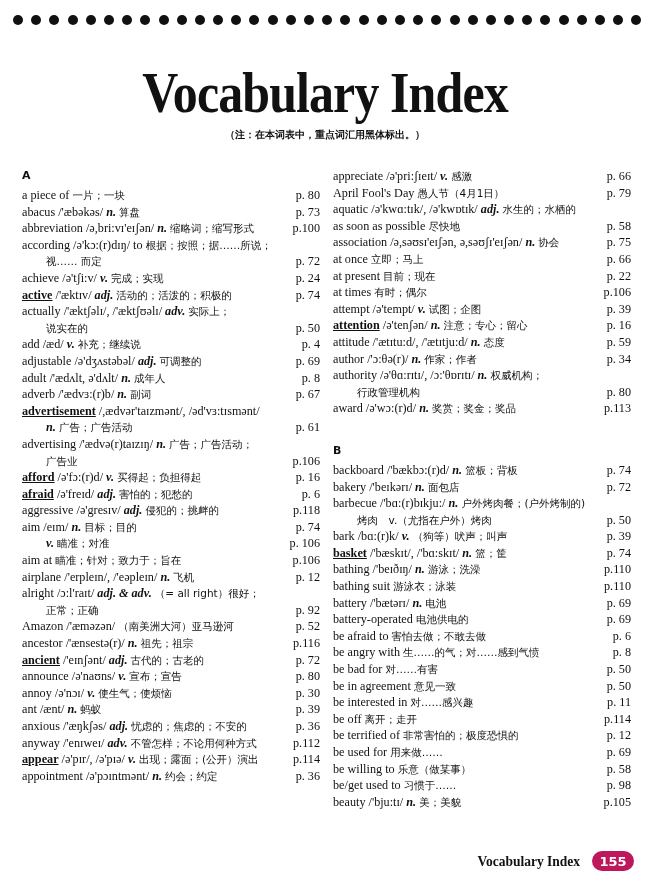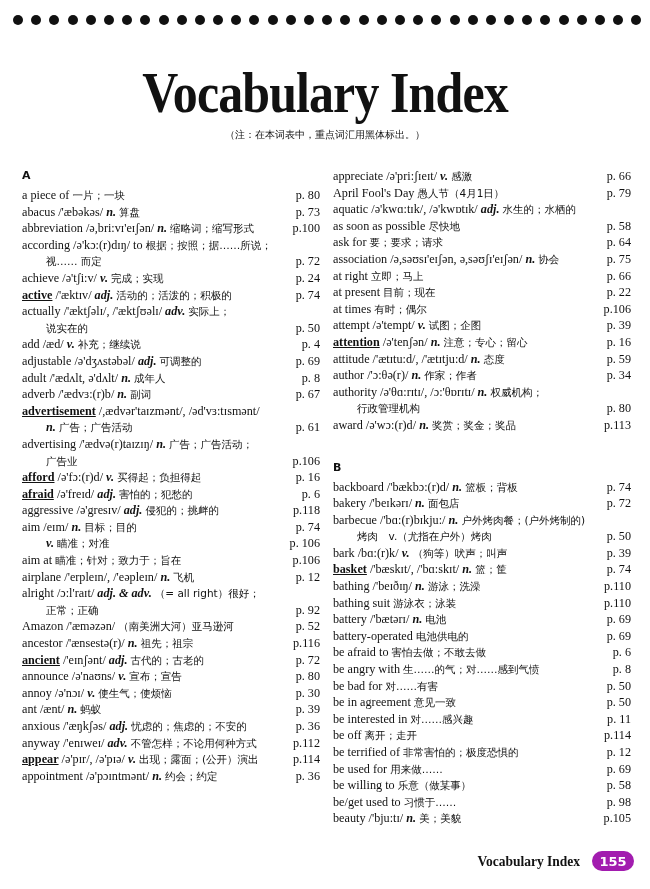--- a/index.html
+++ b/index.html
@@ -7,40 +7,40 @@
          font-family: "Liberation Serif", "DejaVu Serif", serif; color: #111; }
   .dots { position: absolute; top: 13px; left: 13px; width: 640px; height: 14px;
           display: flex; gap: 0; overflow: hidden; }
   .dot { width: 10px; height: 10px; border-radius: 50%; background: #111;
          margin-right: 8.2px; flex: 0 0 auto; margin-top: 2px; }
   .title { position: absolute; top: 64px; left: 0; width: 650px; text-align: center;
            font-family: "Liberation Serif", "DejaVu Serif", serif; font-weight: bold;
            font-size: 58px; letter-spacing: -1px; line-height: 1; transform: scaleX(0.86);
            transform-origin: center; }
   .note { position: absolute; top: 128px; left: 0; width: 650px; text-align: center;
-          font-family: "DejaVu Sans", sans-serif; font-weight: normal; font-size: 10px; }
+          font-family: "DejaVu Sans", sans-serif; font-weight: bold; font-size: 10px; }
   .col { position: absolute; top: 168px; width: 298px; }
   .col.left { left: 22px; }
   .col.right { left: 333px; }
   .letter { font-family: "DejaVu Sans", sans-serif; font-weight: 900; font-size: 11px;
             height: 16px; line-height: 16px; margin-bottom: 3px; }
   .entry { display: flex; align-items: flex-end; font-size: 12.2px; line-height: 16.6px; }
   .entry .txt { flex: 1 1 auto; white-space: nowrap; overflow: hidden; }
   .entry .pg { flex: 0 0 auto; white-space: nowrap; text-align: right; padding-left: 2px; }
   .entry.cont .txt { padding-left: 24px; }
   .hw { }
   .hw.bold { font-weight: bold; text-decoration: underline; }
   .ph { }
   .pos { font-style: italic; font-weight: bold; }
   .zh { font-family: "DejaVu Sans", sans-serif; font-size: 10.5px; }
   .gap-b { height: 26px; }
   .footer { position: absolute; top: 851px; left: 466px; display: flex; align-items: center; }
   .footer-title { font-family: "Liberation Serif", serif; font-weight: bold; font-size: 15px;
                   transform: scaleX(0.9); transform-origin: right; margin-right: 12px; }
-  .badge { background: #a21caf; color: #fff; font-family: "DejaVu Sans", sans-serif;
+  .badge { background: #be185d; color: #fff; font-family: "DejaVu Sans", sans-serif;
            font-weight: bold; font-size: 13px; width: 42px; height: 20px; border-radius: 10px;
            display: flex; align-items: center; justify-content: center; }
 </style>
 </head>
 <body>
 
 <div class="dots" id="dots">
     <span class="dot"></span>
     <span class="dot"></span>
     <span class="dot"></span>
@@ -244,29 +244,25 @@
       </div>
       <div class="entry">
         <span class="txt"><span class="hw">aquatic</span> <span class="ph">/ə'kwɑ:tɪk/, /ə'kwɒtɪk/</span> <span class="pos">adj.</span> <span class="zh">水生的；水栖的</span> </span>
         <span class="pg"></span>
       </div>
       <div class="entry">
         <span class="txt"><span class="hw">as soon as possible</span> <span class="zh">尽快地</span> </span>
         <span class="pg">p. 58</span>
       </div>
       <div class="entry">
-        <span class="txt"><span class="hw">ask for</span> <span class="zh">要；要求；请求</span> </span>
-        <span class="pg">p. 64</span>
-      </div>
-      <div class="entry">
         <span class="txt"><span class="hw">association</span> <span class="ph">/ə,səʊsɪ'eɪʃən, ə,səʊʃɪ'eɪʃən/</span> <span class="pos">n.</span> <span class="zh">协会</span> </span>
         <span class="pg">p. 75</span>
       </div>
       <div class="entry">
-        <span class="txt"><span class="hw">at right</span> <span class="zh">立即；马上</span> </span>
+        <span class="txt"><span class="hw">at once</span> <span class="zh">立即；马上</span> </span>
         <span class="pg">p. 66</span>
       </div>
       <div class="entry">
         <span class="txt"><span class="hw">at present</span> <span class="zh">目前；现在</span> </span>
         <span class="pg">p. 22</span>
       </div>
       <div class="entry">
         <span class="txt"><span class="hw">at times</span> <span class="zh">有时；偶尔</span> </span>
         <span class="pg">p.106</span>
       </div>

